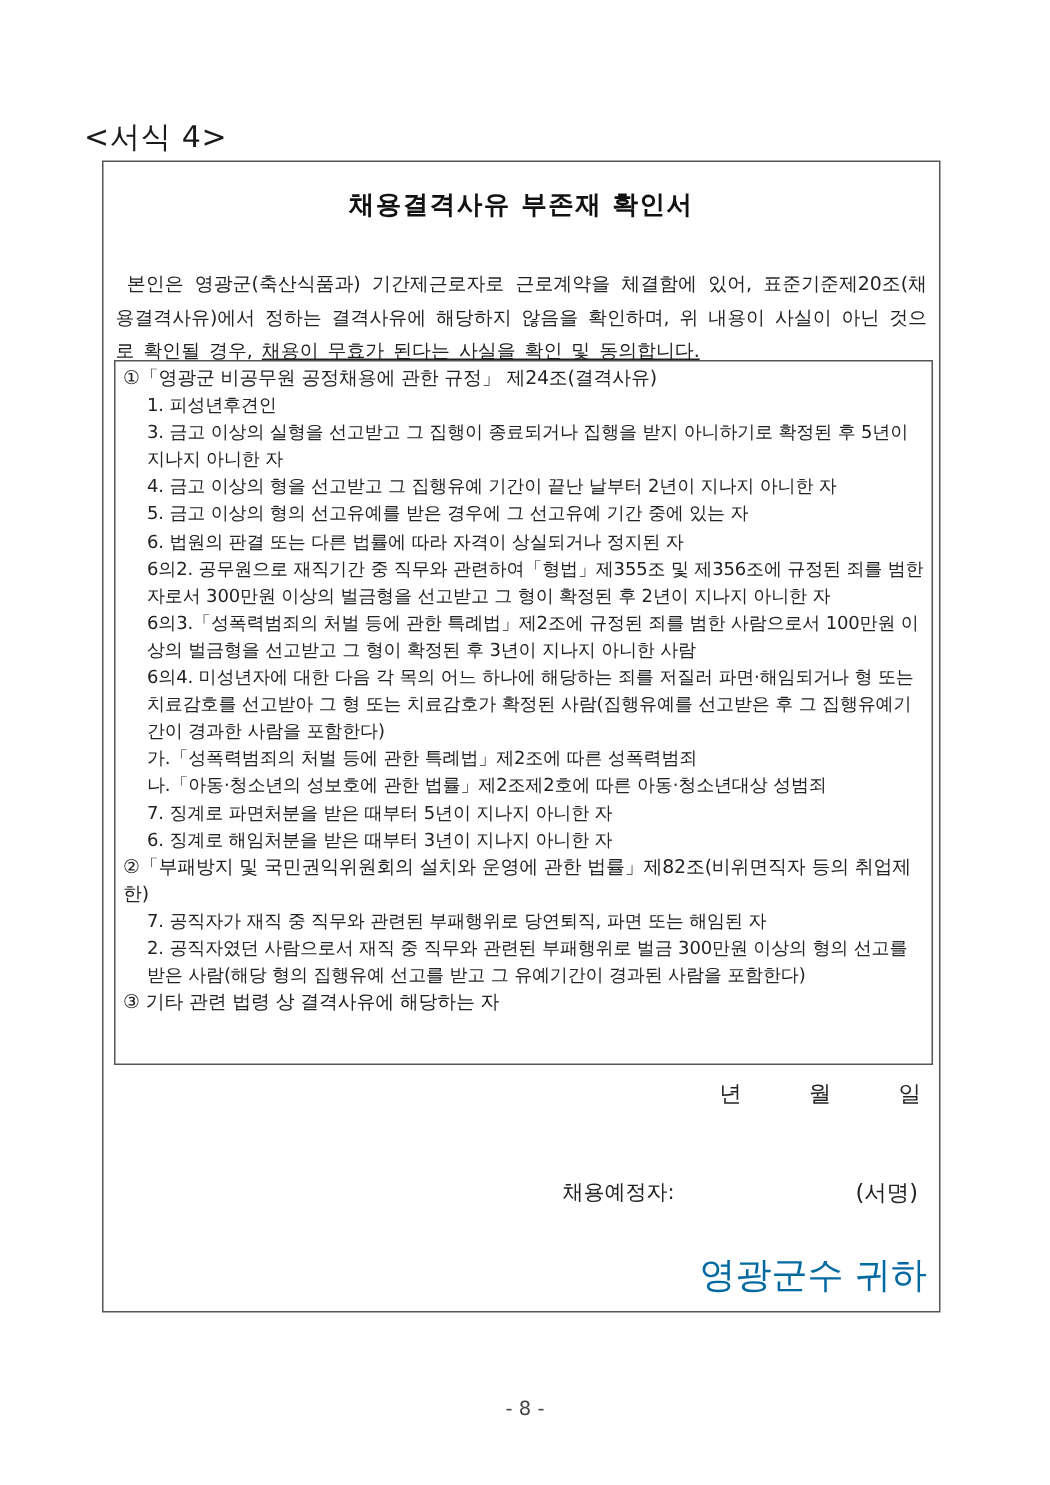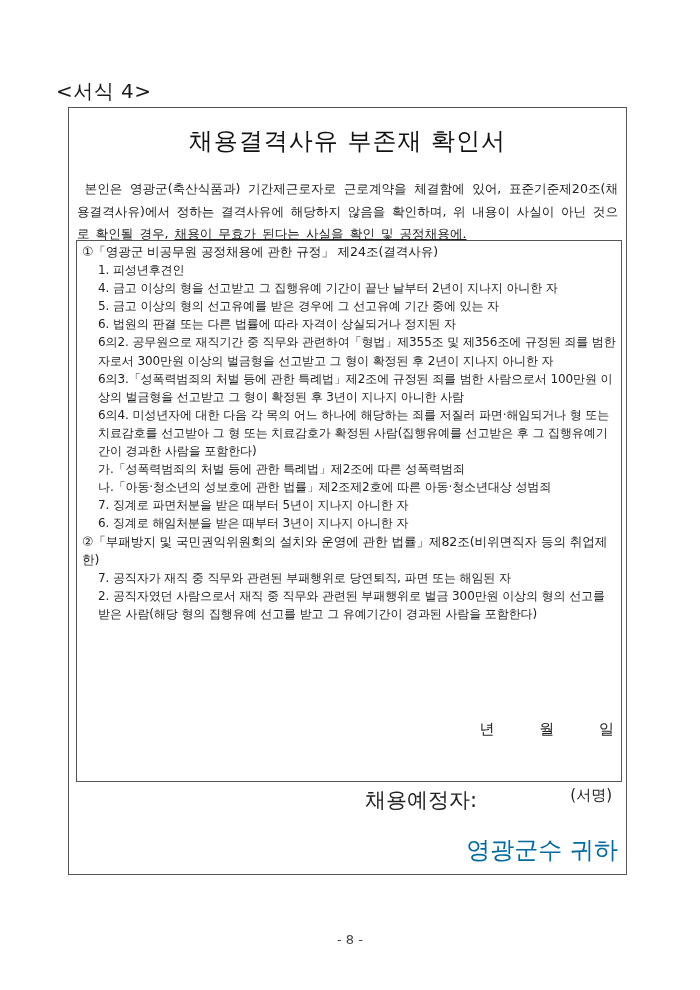--- a/index.html
+++ b/index.html
@@ -2,64 +2,66 @@
 <html><head>
   <meta charset="utf-8">
   <style>
     html, body { margin: 0; padding: 0; background: #ffffff; }
     body { width: 700px; height: 990px; position: relative; overflow: hidden;
            font-family: "DejaVu Sans", "Liberation Sans", sans-serif; color: #1a1a1a; }
     .form-label { position: absolute; left: 56px; top: 78px; font-size: 20px; letter-spacing: 0.5px; }
     .outer-box { position: absolute; left: 68px; top: 107px; width: 559px; height: 768px;
                  border: 1.5px solid #555; box-sizing: border-box; }
     .title { position: absolute; left: 0; right: 0; top: 17px; text-align: center;
-             font-size: 24px; font-weight: normal; letter-spacing: 1px; color: #111; }
+             font-size: 17px; font-weight: bold; letter-spacing: 1px; color: #111; }
     .intro { position: absolute; left: 8px; right: 8px; top: 70px; font-size: 12.6px;
              line-height: 22.5px; text-align: justify; color: #222; word-spacing: 2px; }
     .intro .u { text-decoration: underline; }
-    .inner-box { position: absolute; left: 7px; top: 132px; width: 546px; height: 542px;
+    .inner-box { position: absolute; left: 7px; top: 132px; width: 546px; height: 470px;
                  border: 1px solid #555; box-sizing: border-box; padding: 2px 5px 0 5px; }
     .line { font-size: 12px; line-height: 18.1px; color: #222; white-space: nowrap; letter-spacing: -0.1px; }
     .sec { font-size: 12.6px; }
     .ind { padding-left: 16px; }
     .wrap { white-space: normal; }
     .date { position: absolute; right: 12px; top: 612px; font-size: 15px; color: #222; }
     .date span { display: inline-block; margin-left: 40px; }
-    .signer { position: absolute; left: 296px; top: 678px; font-size: 21px; color: #222; }
+    .signer { position: absolute; left: 306px; top: 678px; font-size: 14px; color: #222; }
     .sign-mark { position: absolute; right: 14px; top: 678px; font-size: 15px; color: #222; }
     .addressee { position: absolute; right: 8px; top: 726px; font-size: 24px; color: #0369a1;
                  font-family: "DejaVu Serif", "Liberation Serif", serif; }
     .page-no { position: absolute; left: 0; right: 0; top: 932px; text-align: center; font-size: 13px; color: #444; }
   </style>
 </head>
 <body>
 
 <div class="form-label">&lt;서식 4&gt;</div>
 
 <div class="outer-box">
   <div class="title">채용결격사유 부존재 확인서</div>
 
-  <div class="intro">&nbsp;<span>본인은 영광군(축산식품과) 기간제근로자로 근로계약을 체결함에 있어, 표준기준제20조(채용결격사유)에서 정하는 결격사유에 해당하지 않음을 확인하며, 위 내용이 사실이 아닌 것으로 확인될 경우, </span><span class="u">채용이 무효가 된다는 사실을 확인 및 공정채용에.</span></div>
+  <div class="intro">&nbsp;<span>본인은 영광군(축산식품과) 기간제근로자로 근로계약을 체결함에 있어, 표준기준제20조(채용결격사유)에서 정하는 결격사유에 해당하지 않음을 확인하며, 위 내용이 사실이 아닌 것으로 확인될 경우, </span><span class="u">채용이 무효가 된다는 사실을 확인 및 동의합니다.</span></div>
 
   <div class="inner-box">
     <div class="line sec">①「영광군 비공무원 공정채용에 관한 규정」 제24조(결격사유)</div>
     <div class="line ind">1. 피성년후견인</div>
+    <div class="line ind wrap">3. 금고 이상의 실형을 선고받고 그 집행이 종료되거나 집행을 받지 아니하기로 확정된 후 5년이 지나지 아니한 자</div>
     <div class="line ind">4. 금고 이상의 형을 선고받고 그 집행유예 기간이 끝난 날부터 2년이 지나지 아니한 자</div>
     <div class="line ind">5. 금고 이상의 형의 선고유예를 받은 경우에 그 선고유예 기간 중에 있는 자</div>
     <div class="line ind">6. 법원의 판결 또는 다른 법률에 따라 자격이 상실되거나 정지된 자</div>
     <div class="line ind wrap">6의2. 공무원으로 재직기간 중 직무와 관련하여「형법」제355조 및 제356조에 규정된 죄를 범한 자로서 300만원 이상의 벌금형을 선고받고 그 형이 확정된 후 2년이 지나지 아니한 자</div>
     <div class="line ind wrap">6의3.「성폭력범죄의 처벌 등에 관한 특례법」제2조에 규정된 죄를 범한 사람으로서 100만원 이상의 벌금형을 선고받고 그 형이 확정된 후 3년이 지나지 아니한 사람</div>
     <div class="line ind wrap">6의4. 미성년자에 대한 다음 각 목의 어느 하나에 해당하는 죄를 저질러 파면·해임되거나 형 또는 치료감호를 선고받아 그 형 또는 치료감호가 확정된 사람(집행유예를 선고받은 후 그 집행유예기간이 경과한 사람을 포함한다)</div>
     <div class="line ind">가.「성폭력범죄의 처벌 등에 관한 특례법」제2조에 따른 성폭력범죄</div>
     <div class="line ind">나.「아동·청소년의 성보호에 관한 법률」제2조제2호에 따른 아동·청소년대상 성범죄</div>
     <div class="line ind">7. 징계로 파면처분을 받은 때부터 5년이 지나지 아니한 자</div>
     <div class="line ind">6. 징계로 해임처분을 받은 때부터 3년이 지나지 아니한 자</div>
     <div class="line sec wrap" style="padding-left:0; text-indent:0;">②「부패방지 및 국민권익위원회의 설치와 운영에 관한 법률」제82조(비위면직자 등의 취업제한)</div>
     <div class="line ind">7. 공직자가 재직 중 직무와 관련된 부패행위로 당연퇴직, 파면 또는 해임된 자</div>
     <div class="line ind wrap">2. 공직자였던 사람으로서 재직 중 직무와 관련된 부패행위로 벌금 300만원 이상의 형의 선고를 받은 사람(해당 형의 집행유예 선고를 받고 그 유예기간이 경과된 사람을 포함한다)</div>
+    <div class="line sec">③ 기타 관련 법령 상 결격사유에 해당하는 자</div>
   </div>
 
   <div class="date">
     <span>년</span>
     <span>월</span>
     <span>일</span>
   </div>
 
   <div class="signer">채용예정자:</div>
   <div class="sign-mark">(서명)</div>

